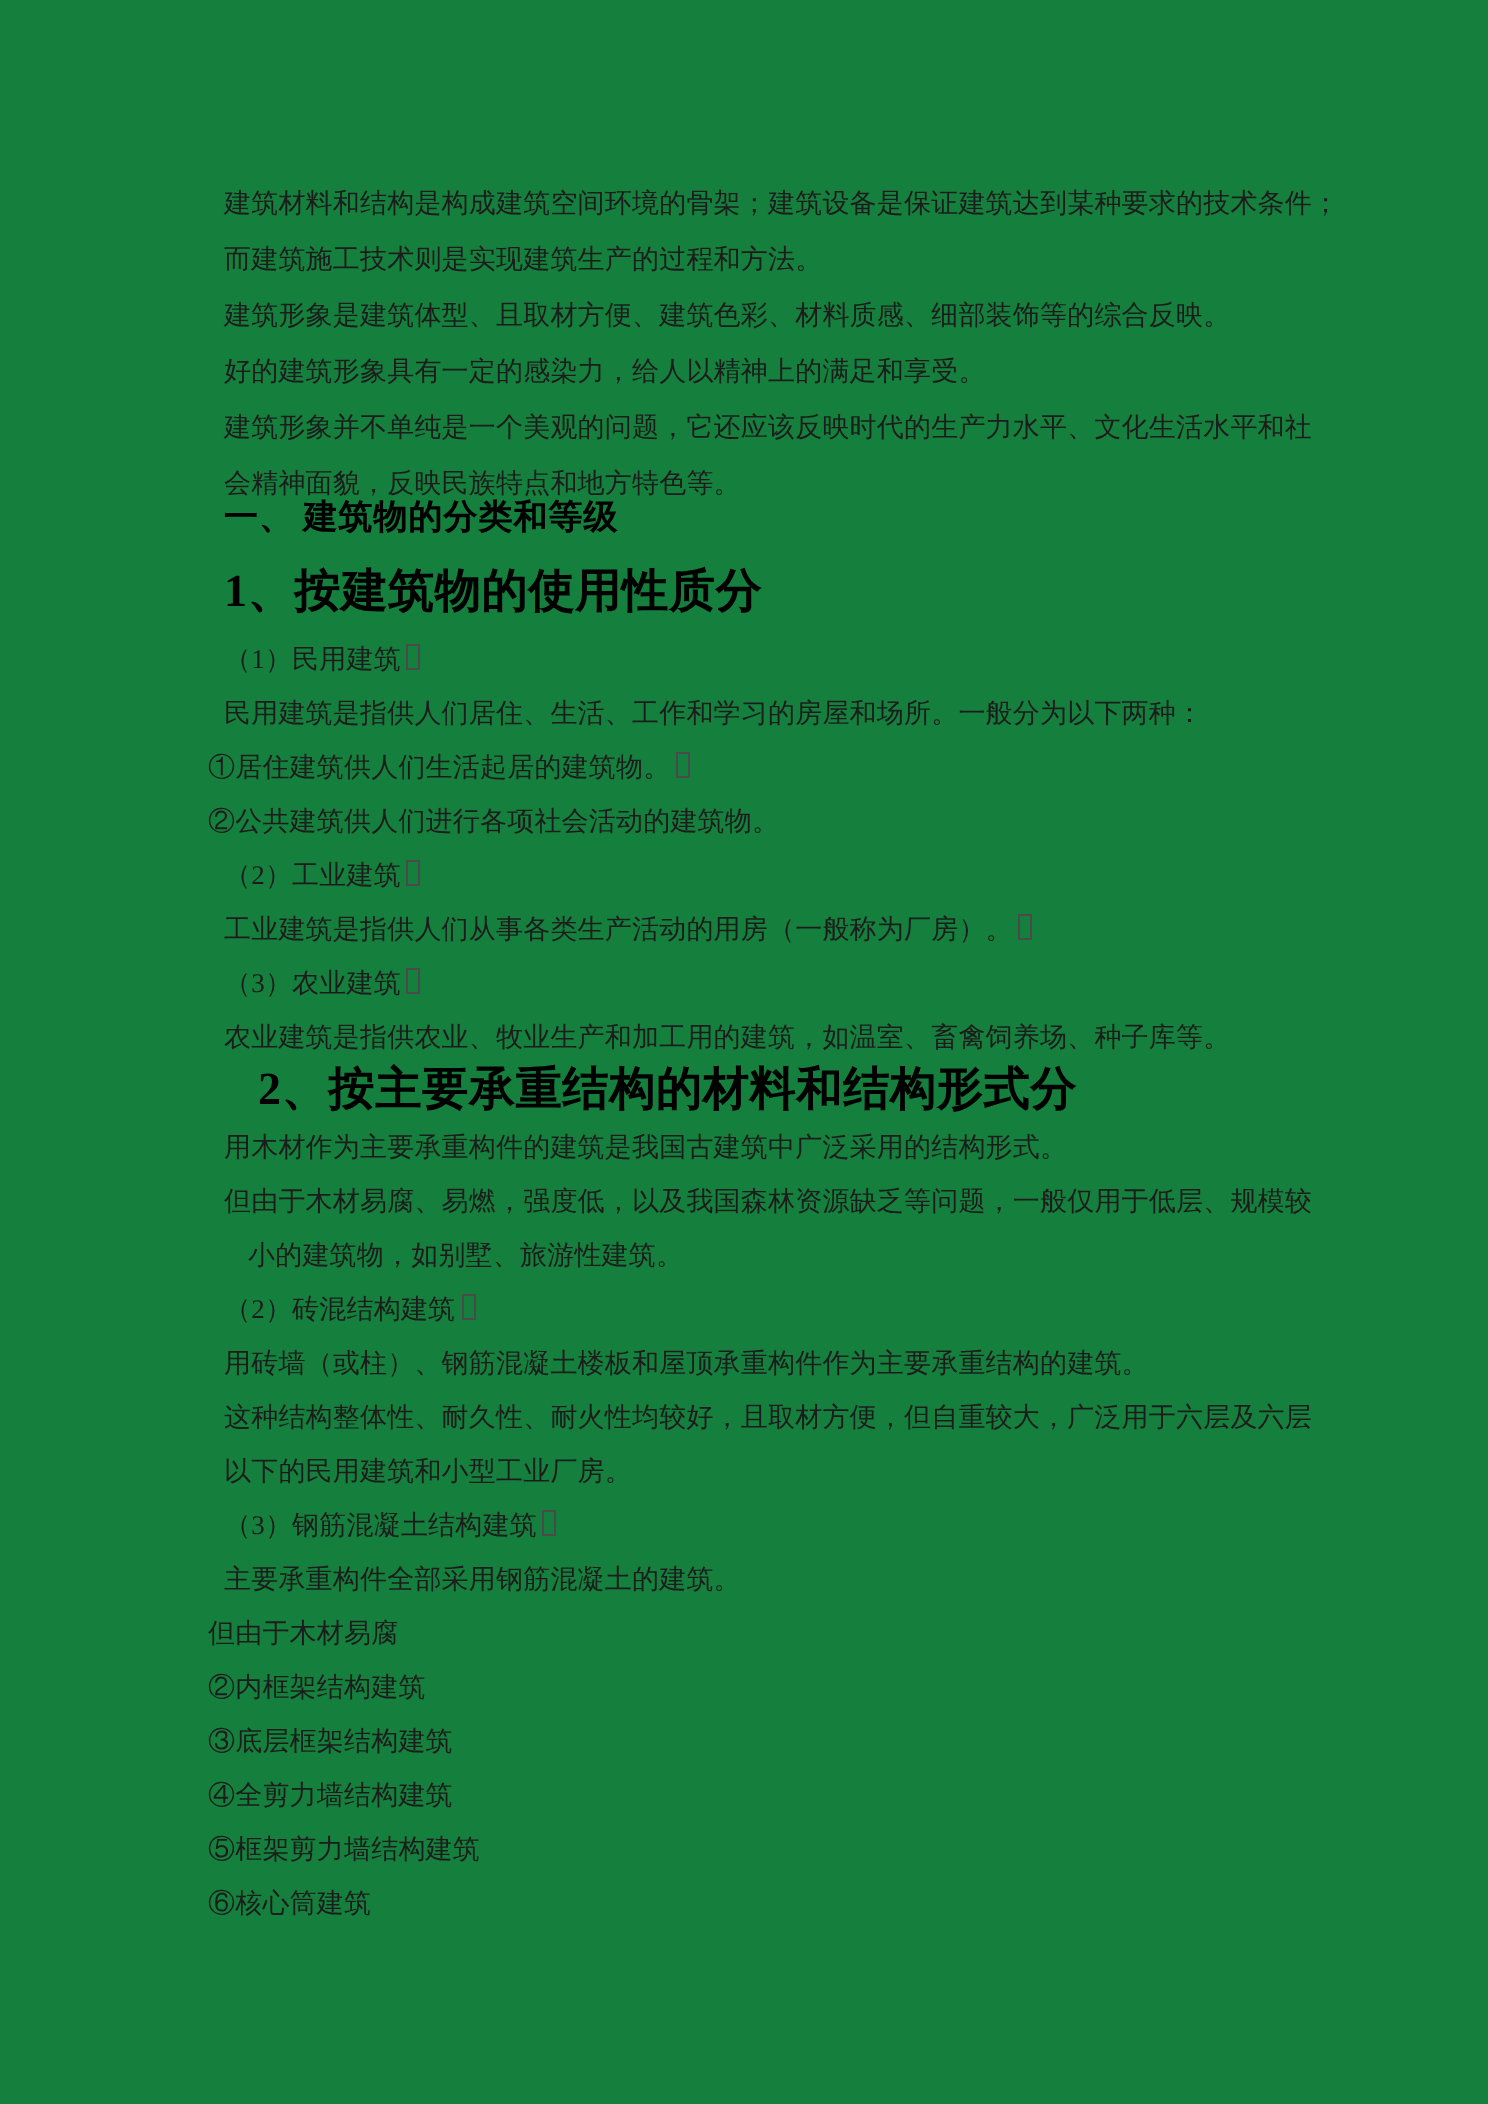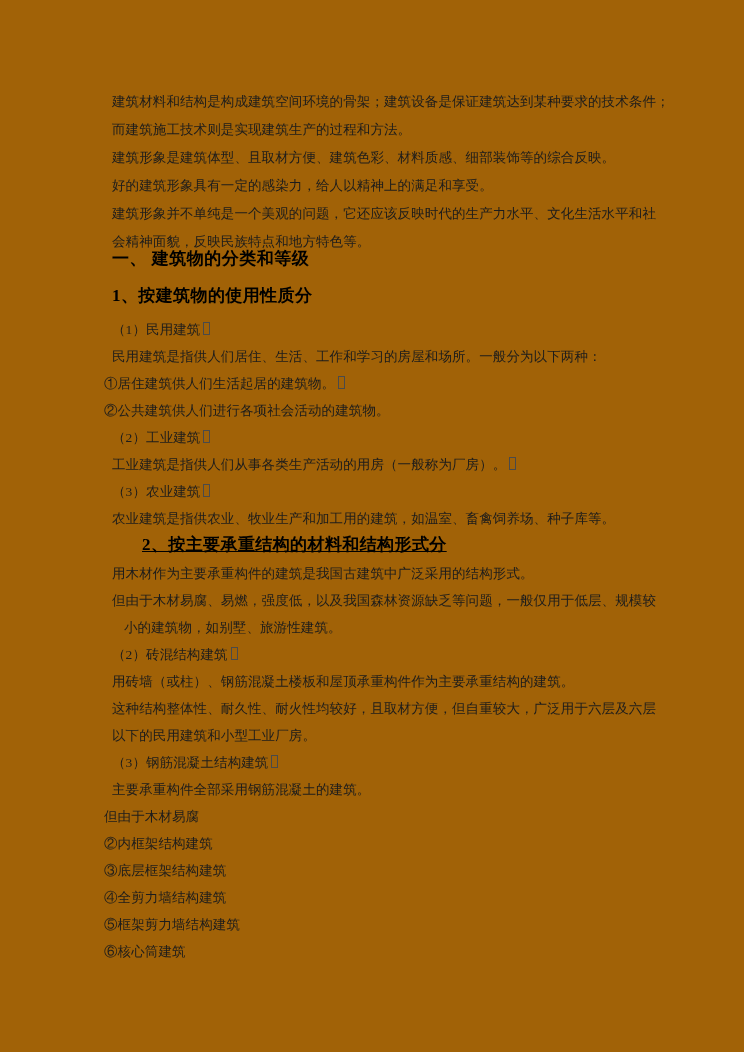--- a/index.html
+++ b/index.html
@@ -4,21 +4,21 @@
 <style>
   html, body {
     margin: 0;
     padding: 0;
     background: #ffffff;
   }
   .page {
     position: relative;
     width: 744px;
     height: 1052px;
-    background: #a16207;
+    background: #15803d;
     overflow: hidden;
     font-family: "Liberation Serif", "DejaVu Serif", serif;
     color: #1c1c1c;
   }
   .content {
     position: absolute;
     left: 112px;
     top: 88px;
     width: 548px;
   }
@@ -35,33 +35,32 @@
   .h1 {
     font-size: 17px;
     font-weight: bold;
     color: #000000;
     line-height: 30px;
     margin-top: -12px;
     white-space: nowrap;
     letter-spacing: 0.5px;
   }
   .h2 {
-    font-size: 17px;
+    font-size: 23px;
     font-weight: bold;
     color: #000000;
     line-height: 28px;
     margin-top: 8px;
     white-space: nowrap;
     letter-spacing: 0.4px;
   }
   .h2.second {
     margin-top: -2px;
-    margin-left: 30px;
+    margin-left: 17px;
     line-height: 30px;
-    text-decoration: underline;
   }
   
   .tofu {
     display: inline-block;
     width: 5px;
     height: 11px;
     border: 1px solid #4a4a4a;
     margin-left: 3px;
     vertical-align: -1px;
   }

